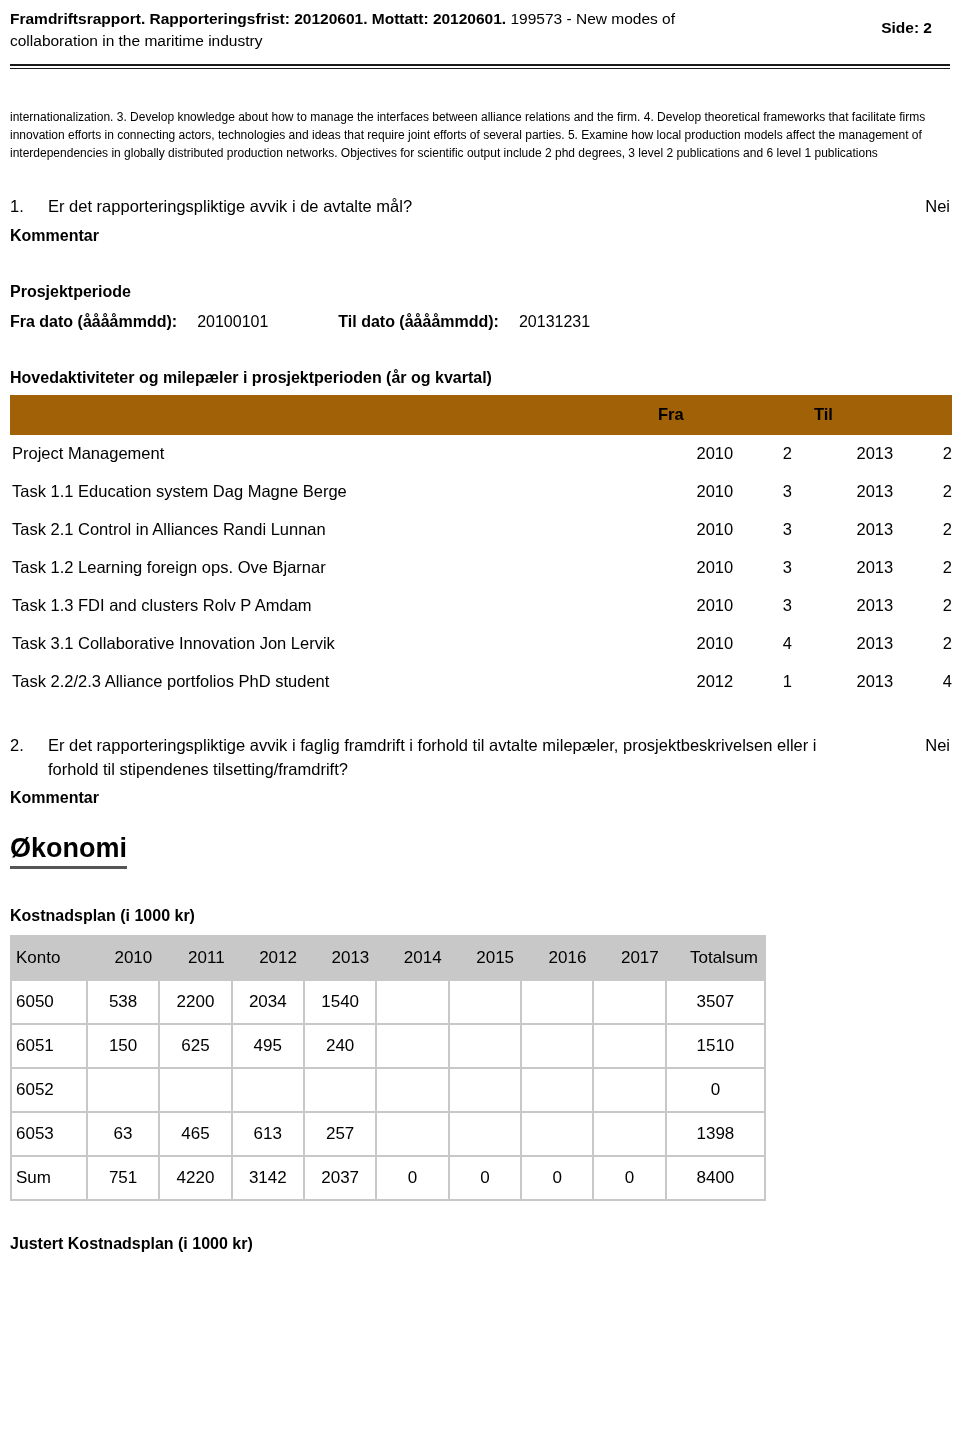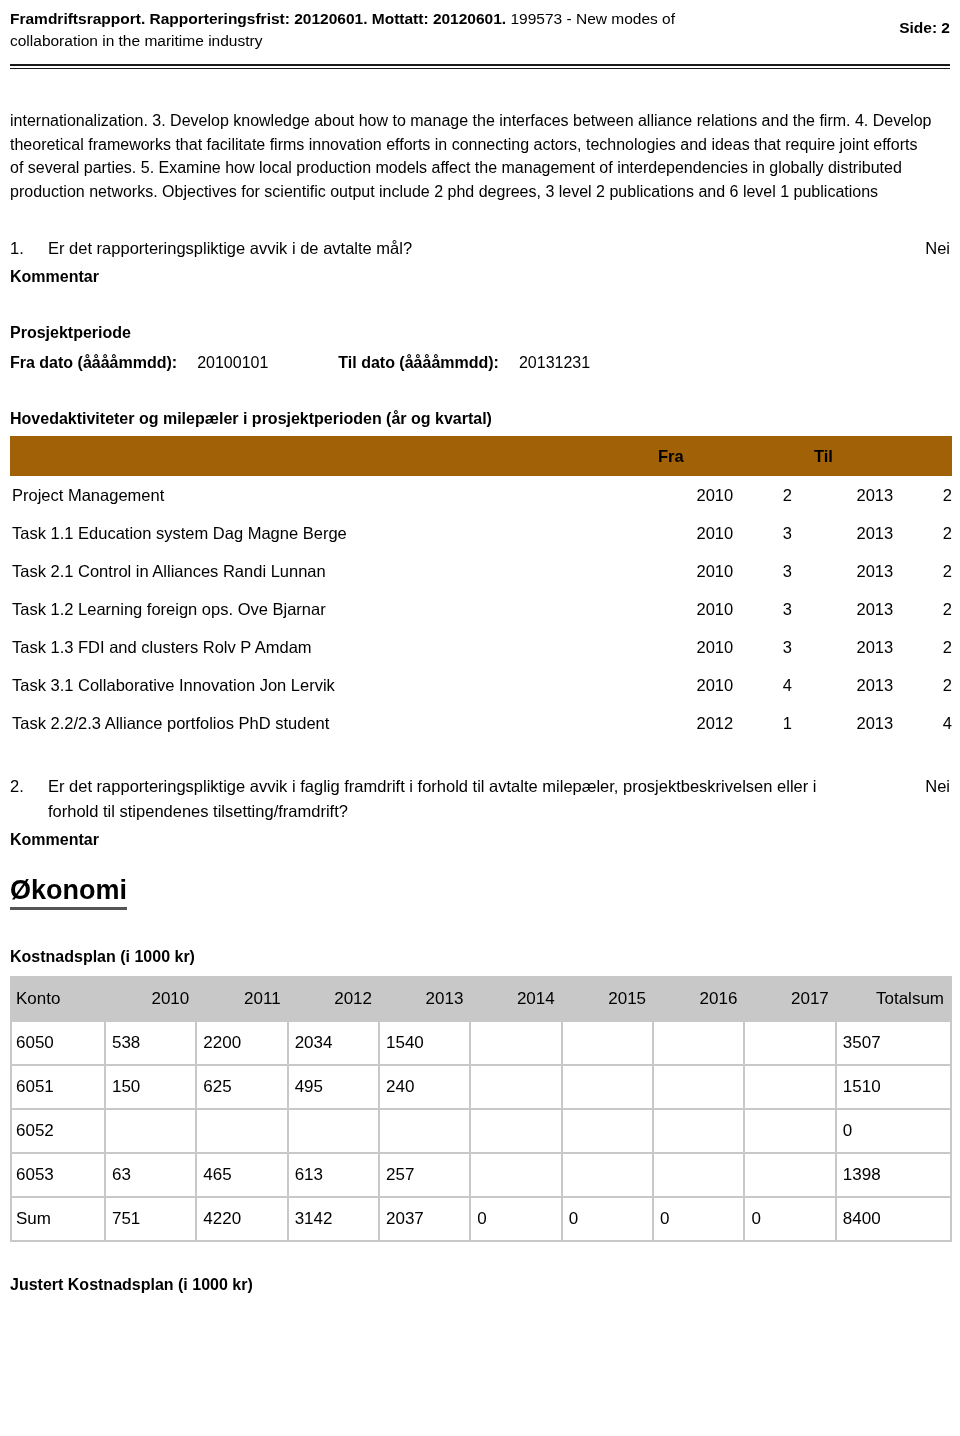--- a/index.html
+++ b/index.html
@@ -34,42 +34,42 @@
     width: 690px;
     font-size: 15.5px;
     line-height: 1.42;
     font-weight: bold;
   }
   .header-text .light {
     font-weight: normal;
   }
   .page-no {
     position: absolute;
-    right: 10px;
+    right: 28px;
     top: 19px;
     font-size: 15.5px;
     font-weight: bold;
   }
   .rule {
     margin: 6px 10px 0 10px;
     border-top: 2px solid #1a1a1a;
     border-bottom: 1px solid #1a1a1a;
     height: 2px;
     box-sizing: content-box;
   }
 
   
   .content {
     padding: 0 10px;
   }
 
   .body-para {
     margin-top: 40px;
     width: 925px;
-    font-size: 16px;
+    font-size: 12px;
     line-height: 1.48;
     text-align: left;
   }
 
   
   .question {
     margin-top: 32px;
     position: relative;
     display: flex;
     align-items: flex-start;
@@ -160,42 +160,42 @@
   .col-fy    { width: 74px;  text-align: right; }
   .col-fq    { width: 58px;  text-align: right; }
   .col-ty    { width: 78px;  text-align: right; }
   .col-tq    { width: 58px;  text-align: right; }
   th.col-fy  { text-align: left; padding-left: 18px !important; }
   th.col-ty  { text-align: left; padding-left: 22px !important; }
 
   
   .cost-wrap { margin-top: 10px; }
   table.cost {
-    width: 942px;
+    width: 756px;
     border-collapse: separate;
     border-spacing: 2px;
     background: #c8c8c8;
     font-size: 17px;
   }
   table.cost th {
     background: #c8c8c8;
     font-weight: normal;
     height: 42px;
     vertical-align: middle;
     padding: 0 6px;
     text-align: right;
     white-space: nowrap;
   }
   table.cost th.konto-h { text-align: left; padding-left: 4px; }
   table.cost td {
     background: #ffffff;
     height: 42px;
     vertical-align: middle;
     padding: 0 6px;
-    text-align: left;
+    text-align: center;
     white-space: nowrap;
   }
   table.cost td.konto-c { text-align: left; padding-left: 4px; }
   .cw-konto { width: 92px; }
   .cw-year  { width: 88px; }
   .cw-total { width: 110px; }
 
   .footer-heading {
     margin-top: 34px;
     font-size: 16px;

